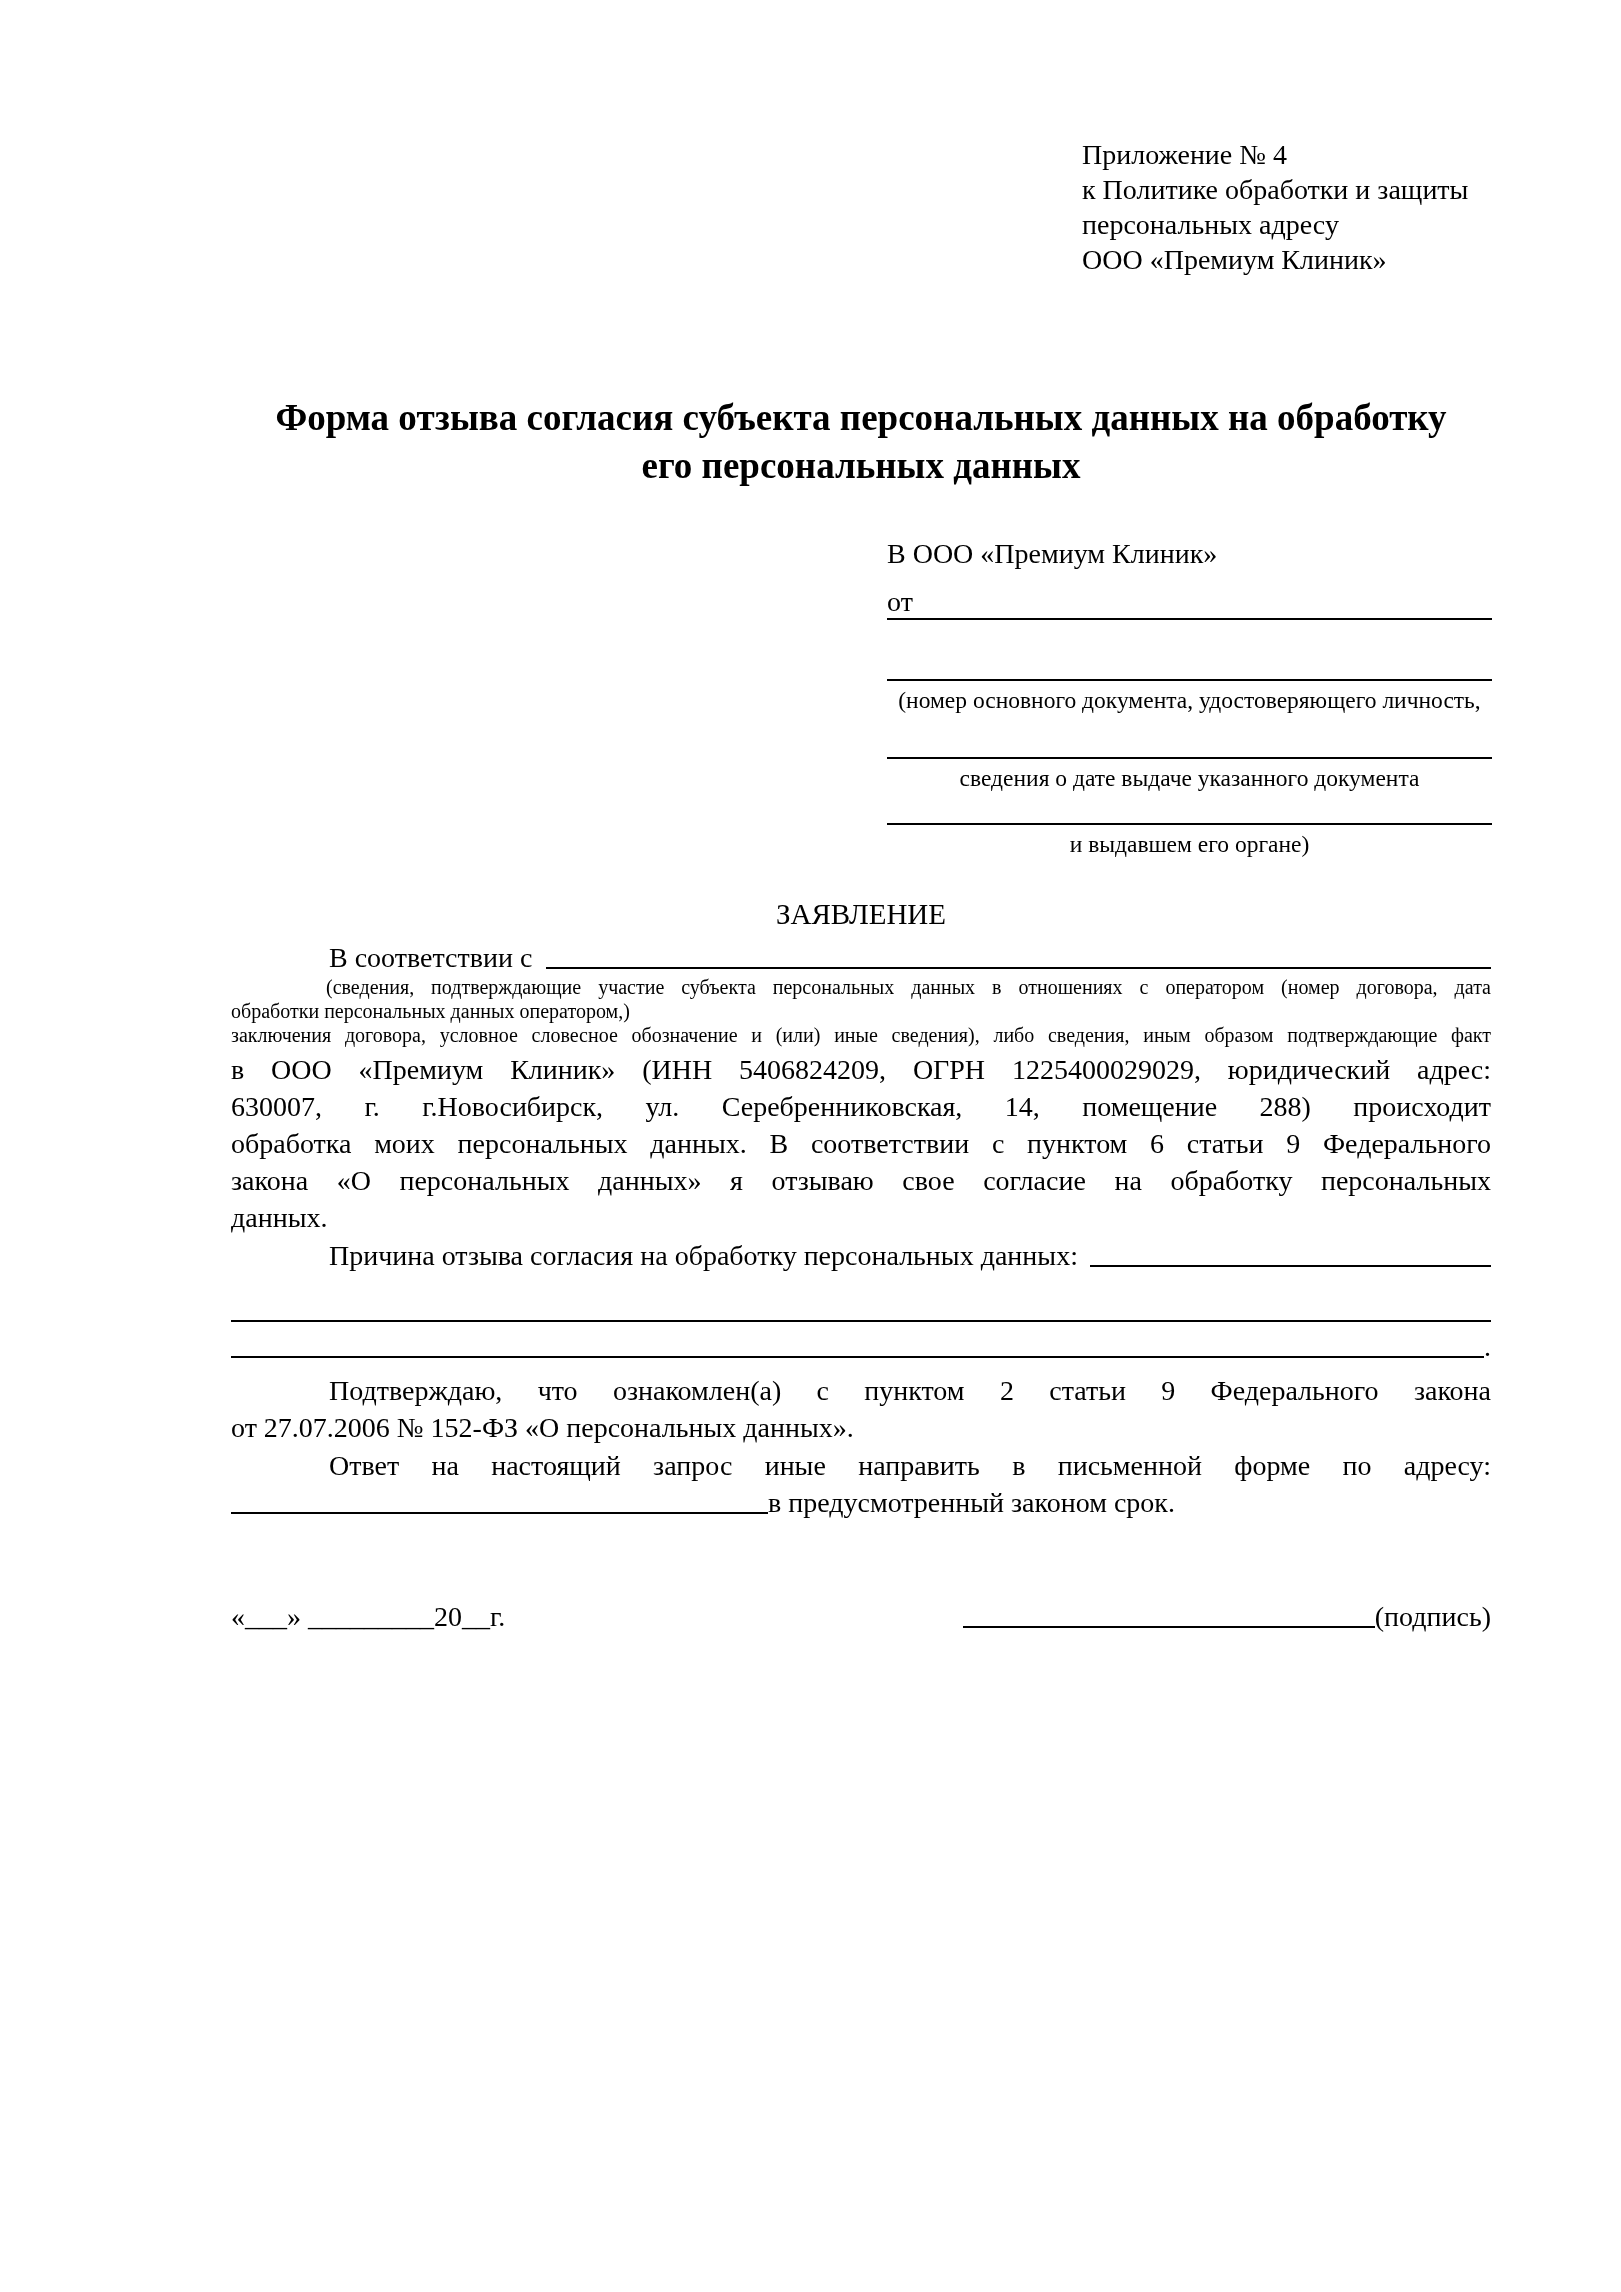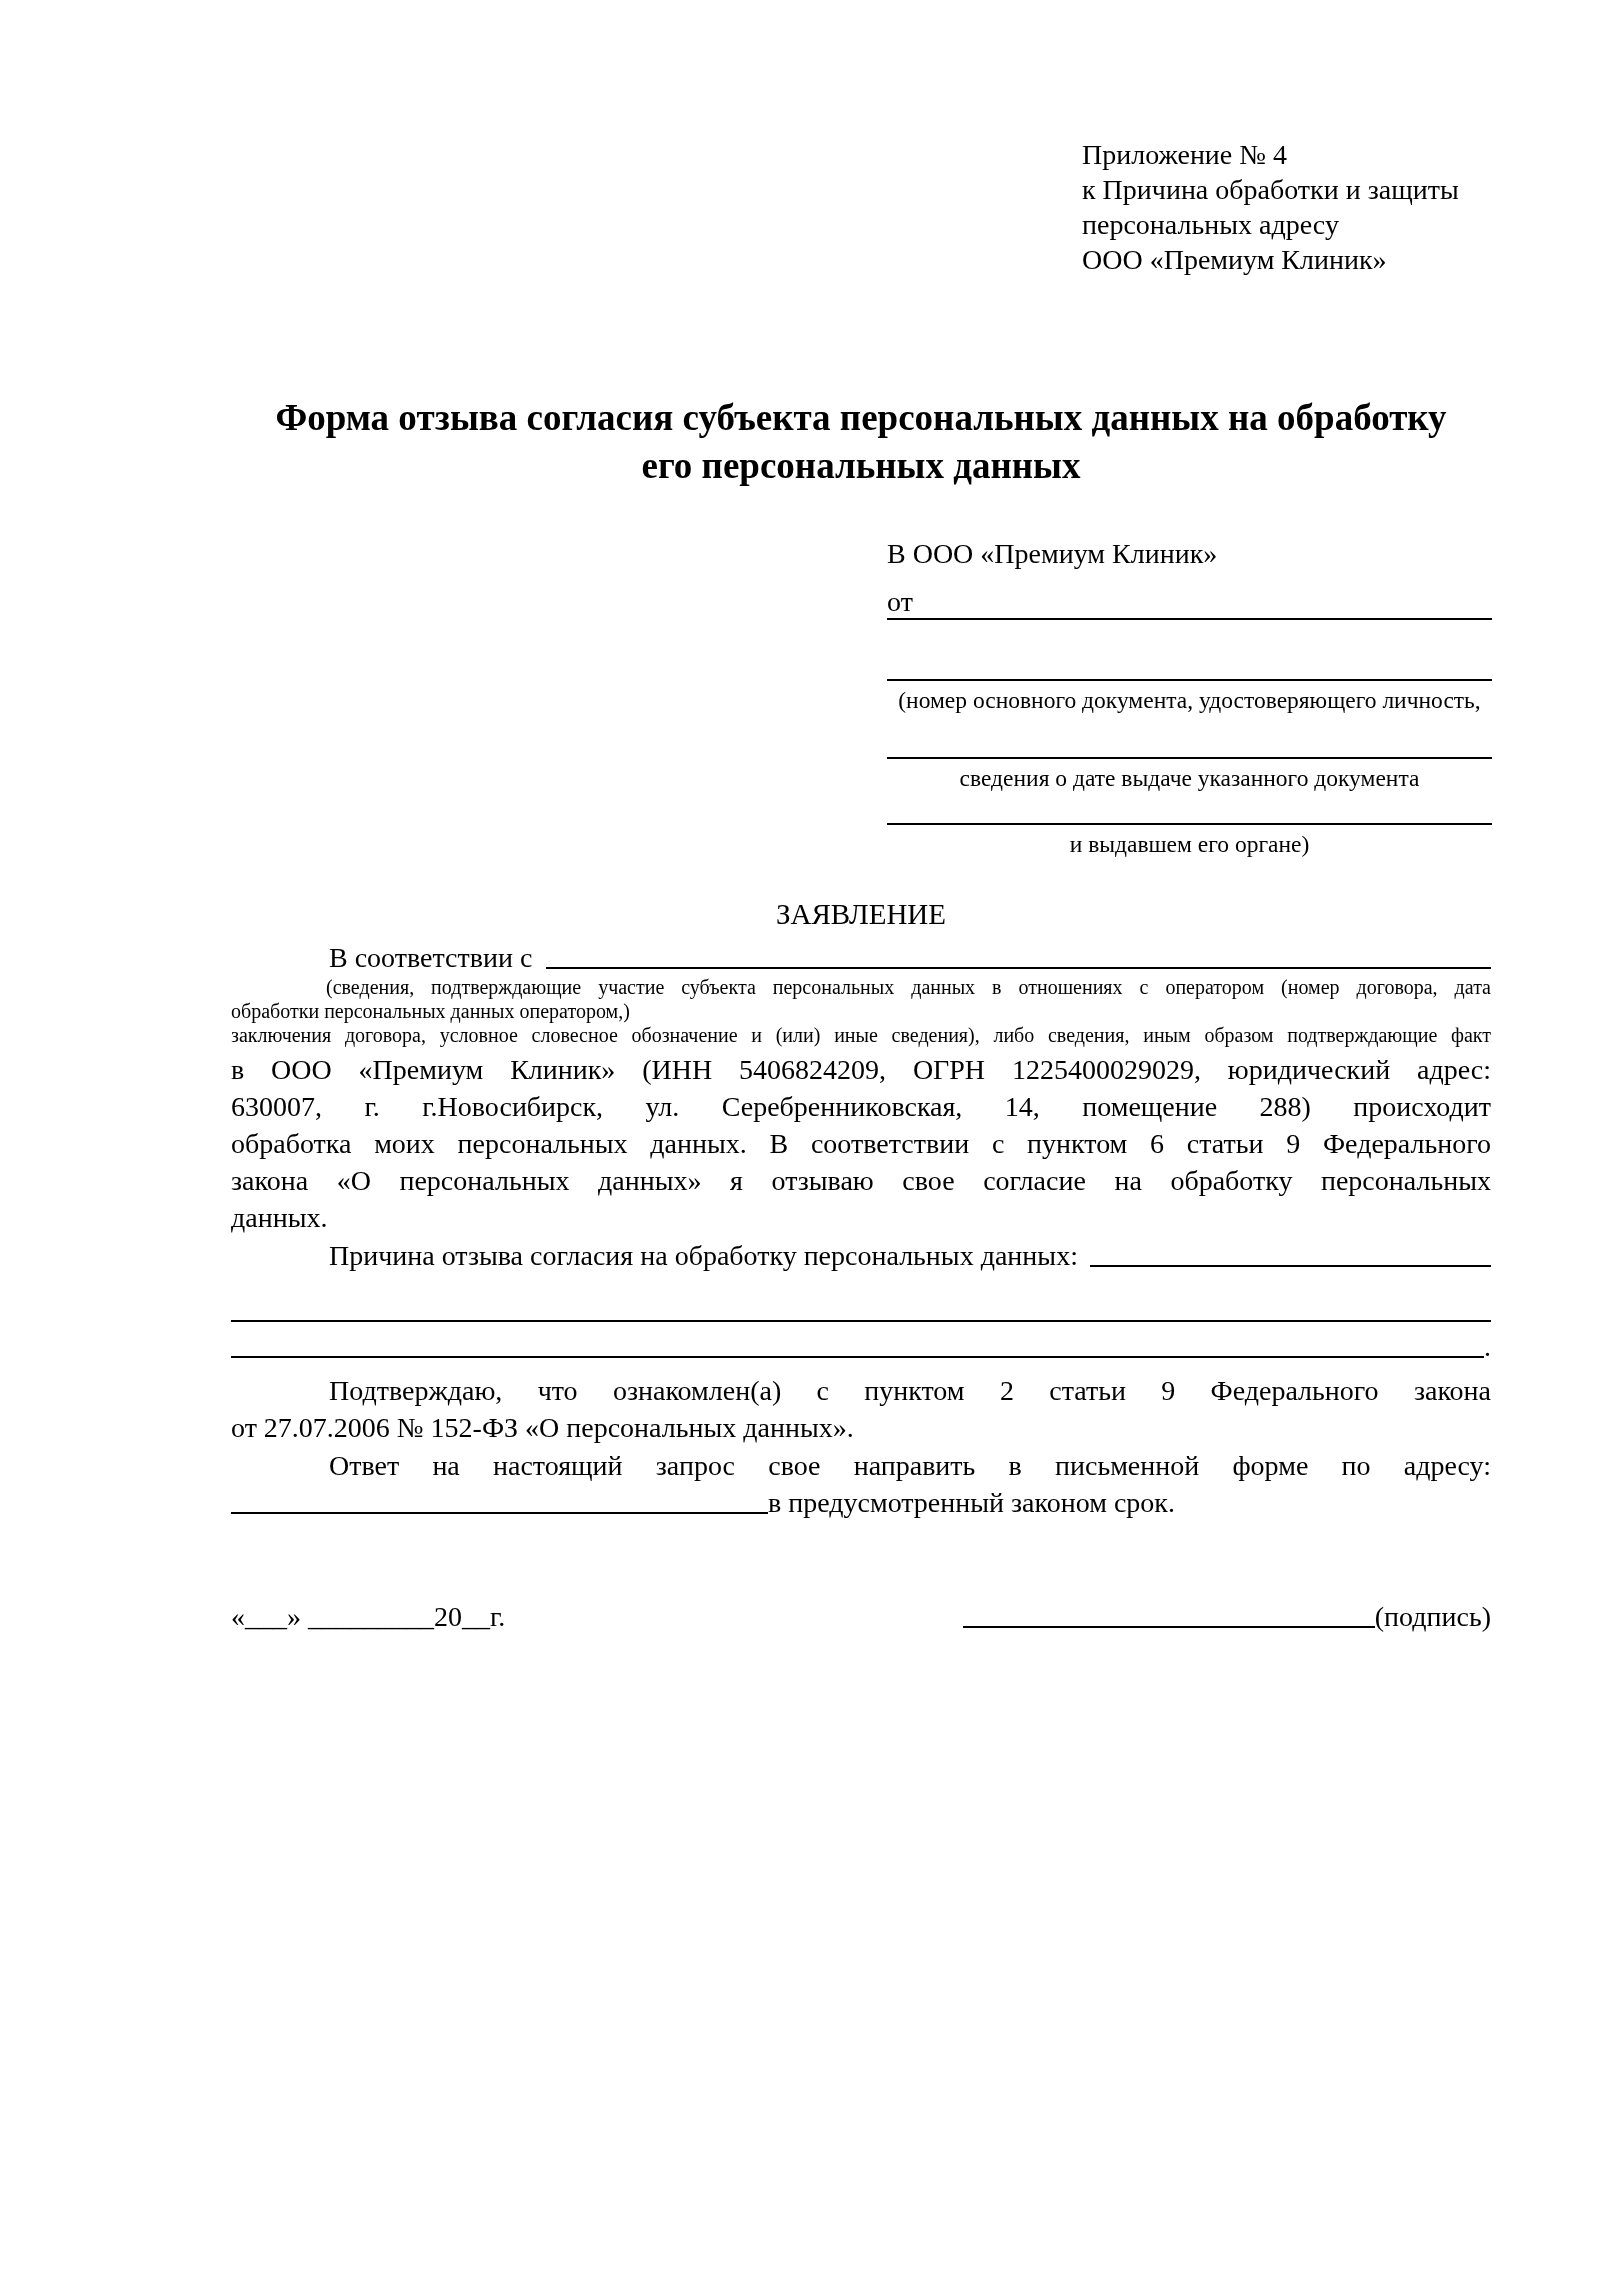--- a/index.html
+++ b/index.html
@@ -50,21 +50,21 @@
   .sig-group { display:flex; align-items:baseline; }
   .sig-line { width:412px; border-bottom:2.9px solid #000; align-self:flex-end; margin-bottom:6.9px; }
 </style>
 </head>
 <body>
 
 <div class="page">
 
   <div class="abs header-note">
     <div>Приложение № 4</div>
-    <div>к Причина обработки и защиты</div>
+    <div>к Политике обработки и защиты</div>
     <div>персональных адресу</div>
     <div>ООО «Премиум Клиник»</div>
   </div>
 
   <div class="abs doc-title">
     <div>Форма отзыва согласия субъекта персональных данных на обработку</div>
     <div>его персональных данных</div>
   </div>
 
   <div class="abs addr-text" style="top:537px;">В ООО «Премиум Клиник»</div>
@@ -114,21 +114,21 @@
     <div class="fill-line"></div>
     <span>.</span>
   </div>
 
   <div class="abs par" style="top:1372px;">
     <div class="stretch indent">Подтверждаю, что ознакомлен(а) с пунктом 2 статьи 9 Федерального закона</div>
     <div>от 27.07.2006 № 152-ФЗ «О персональных данных».</div>
   </div>
 
   <div class="abs par" style="top:1447px;">
-    <div class="stretch indent">Ответ на настоящий запрос свое направить в письменной форме по адресу:</div>
+    <div class="stretch indent">Ответ на настоящий запрос иные направить в письменной форме по адресу:</div>
     <div class="row">
       <div class="fill-line blank-548"></div>
       <span>в предусмотренный законом срок.</span>
     </div>
   </div>
 
   <div class="abs footer-row">
     <span>«___» _________20__г.</span>
     <span class="sig-group">
       <span class="sig-line"></span>

